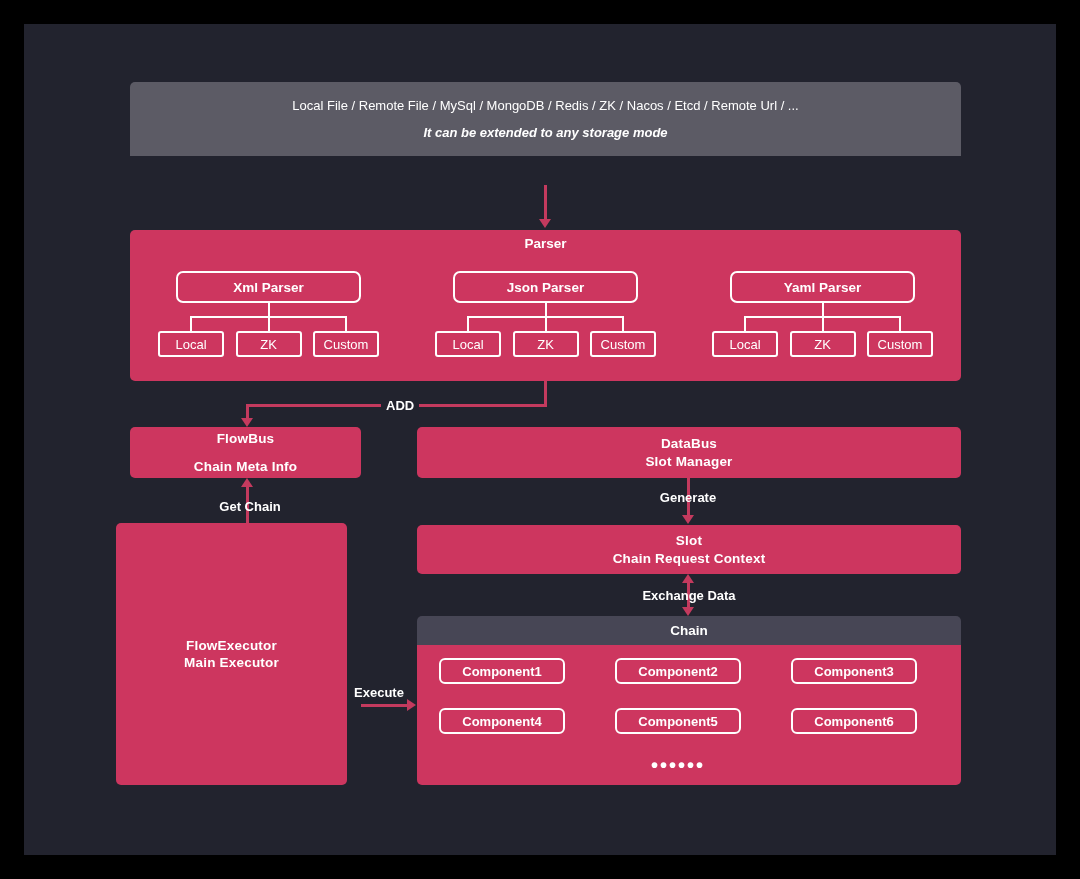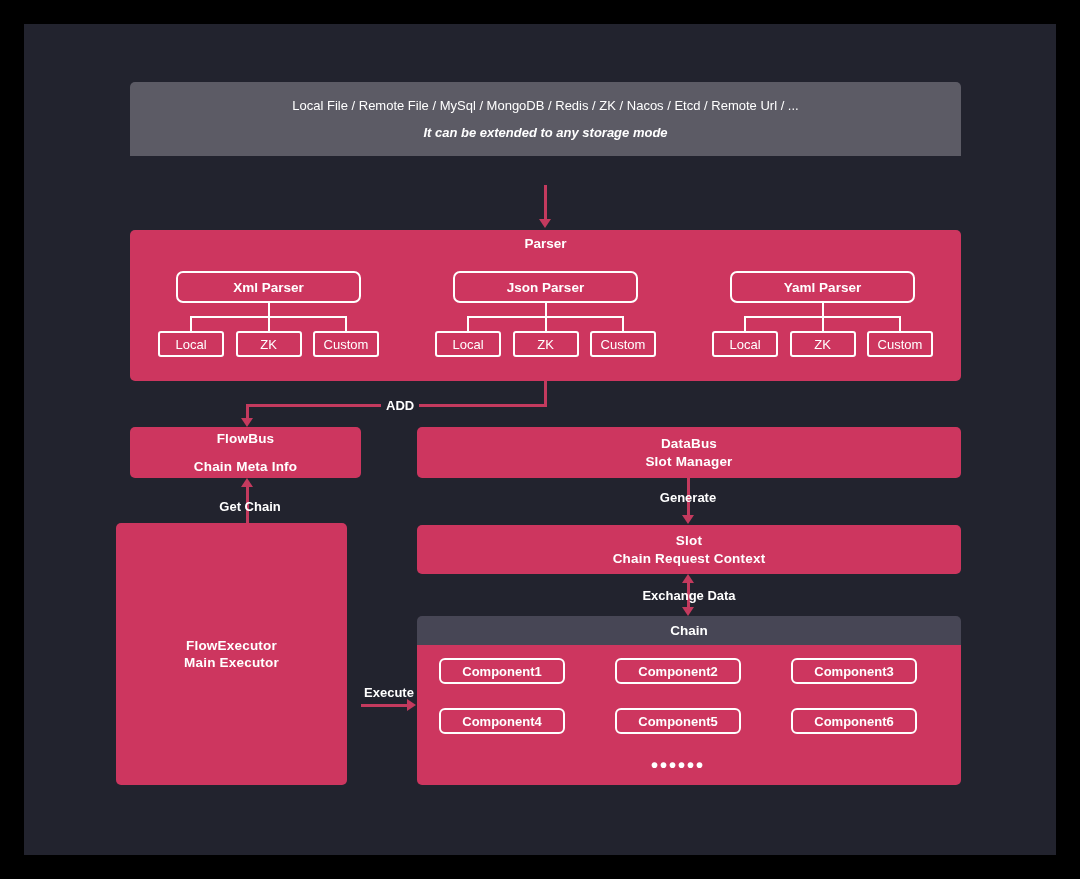--- a/index.html
+++ b/index.html
@@ -178,21 +178,21 @@
 <div class="tri down" style="left:682px; top:607px"></div>
 <div class="flow-label" style="left:634px; top:588px; width:110px">Exchange Data</div>
 
 <div class="box pink center-col flowexec">
   <div class="b1">FlowExecutor</div>
   <div class="b1">Main Executor</div>
 </div>
 
 <div class="hline" style="left:361px; top:704px; width:47px"></div>
 <div class="tri right" style="left:407px; top:699px"></div>
-<div class="flow-label" style="left:359px; top:685px; width:60px">Execute</div>
+<div class="flow-label" style="left:349px; top:685px; width:60px">Execute</div>
 
 <div class="box chain">
   <div class="chain-header">Chain</div>
   <div class="chain-body">
     <div class="comp-row">
       <div class="comp">Component1</div>
       <div class="comp">Component2</div>
       <div class="comp">Component3</div>
     </div>
     <div class="comp-row">

